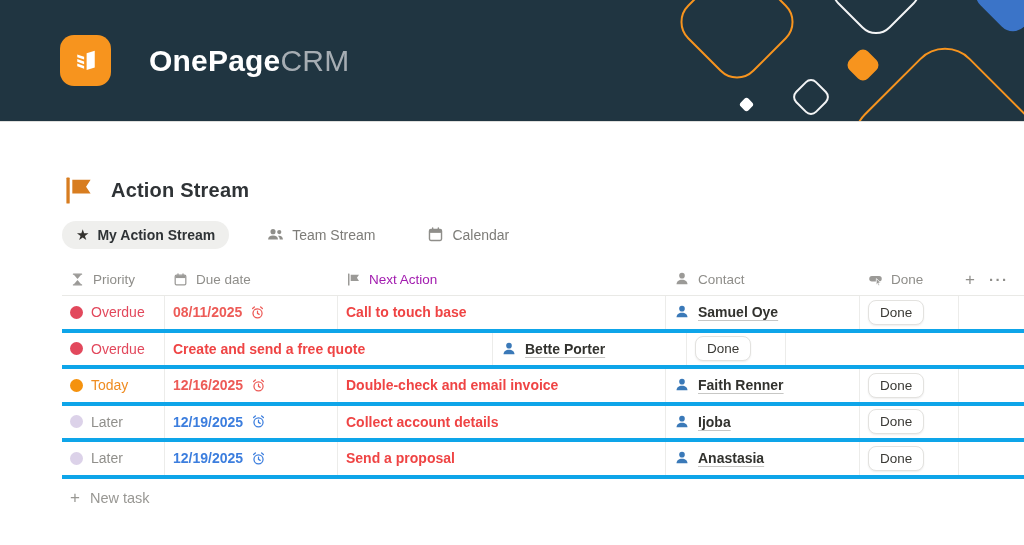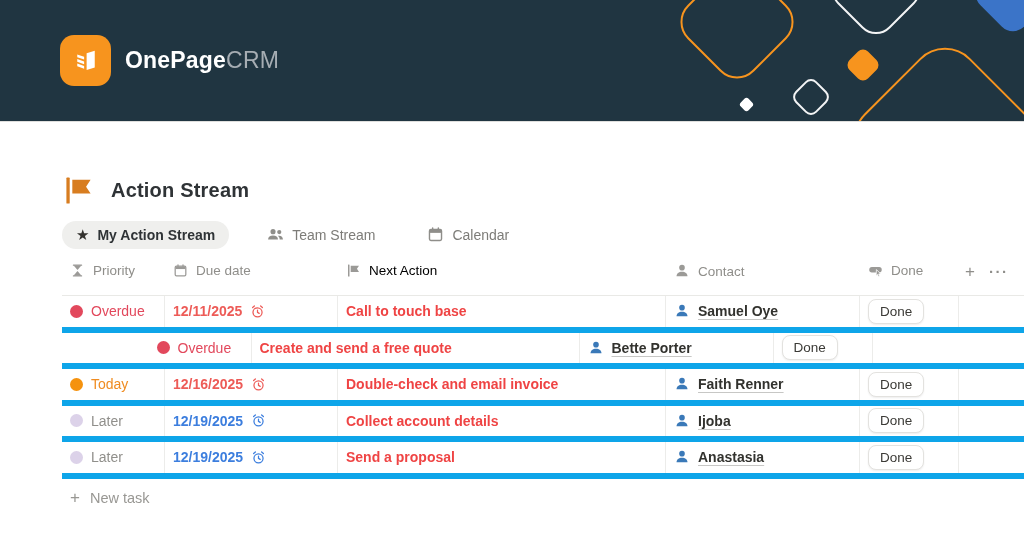--- a/index.html
+++ b/index.html
@@ -5,21 +5,21 @@
   * { margin:0; padding:0; box-sizing:border-box; }
   html,body { width:1024px; height:545px; overflow:hidden; background:#fff;
     font-family:"Liberation Sans","DejaVu Sans",sans-serif; }
 
   
   .top-header { position:relative; height:122px; background:#203541; overflow:hidden;
     border-bottom:1px solid #dfdfdd; }
   .brand { position:absolute; left:60px; top:35px; display:flex; align-items:center; gap:14px; cursor:pointer; }
   .brand-mark { width:51px; height:51px; background:#f7941e; border-radius:14px;
     display:flex; align-items:center; justify-content:center; }
-  .brand-text { font-size:23px; letter-spacing:.2px; }
+  .brand-text { font-size:30px; letter-spacing:.2px;margin-left:24px; }
   .brand-text .bold { color:#ffffff; font-weight:700; }
   .brand-text .light { color:#a6adb3; font-weight:400; }
 
   .shape { position:absolute; transform:rotate(45deg); }
   .sh-big-orange    { left:690px; top:-25px;  width:94px;  height:94px;  border:2.5px solid #f7941e; border-radius:24px; }
   .sh-white-top     { left:839px; top:-47px;  width:74px;  height:74px;  border:2.5px solid #f3f4f5; border-radius:20px; }
   .sh-blue          { left:982px; top:-37px;  width:62px;  height:62px;  background:#3b74c8; border-radius:16px; }
   .sh-orange-small  { left:850px; top:52px;   width:26px;  height:26px;  background:#f7941e; border-radius:7px; }
   .sh-white-outline { left:796px; top:82px;   width:30px;  height:30px;  border:2px solid #f3f4f5; border-radius:8px; }
   .sh-white-tiny    { left:741px; top:99px;   width:11px;  height:11px;  background:#ffffff; border-radius:3px; }
@@ -33,29 +33,29 @@
 
   .tabs { margin-top:13px; display:flex; align-items:center; gap:24px; }
   .tab { display:flex; align-items:center; gap:8px; padding:6px 14px; border-radius:16px;
     font-size:14px; color:#7d7c78; cursor:pointer; }
   .tab.active { background:#efefed; color:#2f3336; font-weight:700; }
   .tab .star { font-size:15px; color:#33322e; line-height:1; }
   .tab svg { width:17px; height:17px; }
 
   
   .stream-table { margin-top:14px; width:962px; font-size:14px; }
-  .thead { display:flex; height:33px; align-items:flex-start; border-bottom:1px solid #e9e9e6; }
+  .thead { display:flex; height:33px; align-items:center; border-bottom:1px solid #e9e9e6; }
   .th { display:flex; align-items:center; gap:8px; color:#8f8e8a; font-size:13.5px;
     padding-left:8px; cursor:pointer; }
   .th svg { width:15px; height:15px; flex:none; }
   .th-tools { display:flex; align-items:center; gap:14px; margin-left:6px; color:#8f8e8a; }
   .tool-btn { cursor:pointer; font-size:17px; color:#8f8e8a; line-height:1; }
   .tool-more { letter-spacing:1.5px; font-size:15px; font-weight:700; }
 
-  .trow { display:flex; height:36.5px; border-bottom:6px solid #0ea5e9;justify-content:center; }
+  .trow { display:flex; height:36.5px; border-bottom:4px solid #0ea5e9; }
   .cell { display:flex; align-items:center; gap:8px; padding-left:8px;
     border-right:1px solid #ececea; cursor:pointer; overflow:hidden; }
   .c-priority { width:103px; }
   .c-due      { width:173px; font-weight:600; }
   .c-action   { width:328px; font-weight:700; color:#ef4444; }
   .c-contact  { width:194px; }
   .c-done     { width:99px; }
   .c-extra    { width:65px; border-right:none; }
 
   .dot { width:13px; height:13px; border-radius:50%; flex:none; }
@@ -172,21 +172,21 @@
             <use href="#icon-hourglass"></use>
           </svg>
         <span>Priority</span>
       </div>
       <div class="th c-due" style="border:none;font-weight:400">
         <svg viewBox="0 0 24 24" fill="#9b9a97" color="#9b9a97">
             <use href="#icon-calendar"></use>
           </svg>
         <span>Due date</span>
       </div>
-      <div class="th c-action" style="border:none;font-weight:400;color:#000000">
+      <div class="th c-action" style="border:none;font-weight:400;color:#a21caf">
         <svg viewBox="0 0 24 24" fill="#9b9a97">
             <use href="#icon-flag"></use>
           </svg>
         <span>Next Action</span>
       </div>
       <div class="th c-contact" style="border:none">
         <svg viewBox="0 0 24 24" fill="#9b9a97">
             <use href="#icon-person"></use>
           </svg>
         <span>Contact</span>
@@ -202,21 +202,21 @@
         <span class="tool-btn tool-more">···</span>
       </div>
     </div>
 
     <div class="trow">
       <div class="cell c-priority">
         <span class="dot" style="background: rgb(226, 72, 92);"></span>
         <span class="p-label" style="color: rgb(226, 72, 92);">Overdue</span>
       </div>
       <div class="cell c-due" style="color: rgb(237, 91, 87);">
-        <span>12/11/2025</span>
+        <span>08/11/2025</span>
         <svg viewBox="0 0 24 24">
             <use href="#icon-alarm"></use>
           </svg>
       </div>
       <div class="cell c-action">
         <span>Call to touch base</span>
       </div>
       <div class="cell c-contact">
         <svg viewBox="0 0 24 24" fill="#3a79b8">
             <use href="#icon-person"></use>

